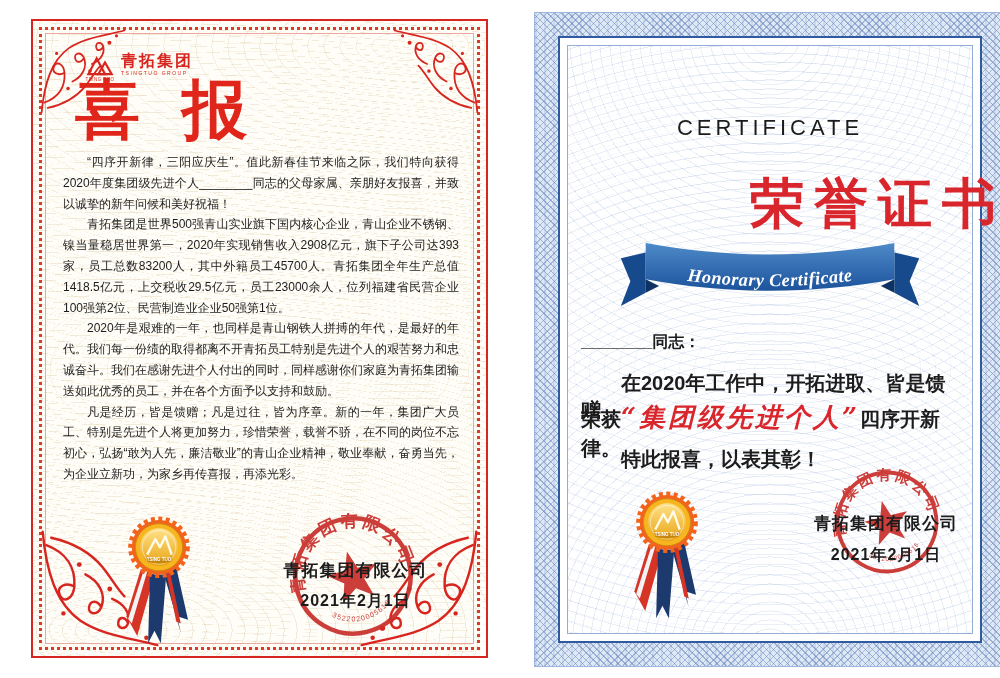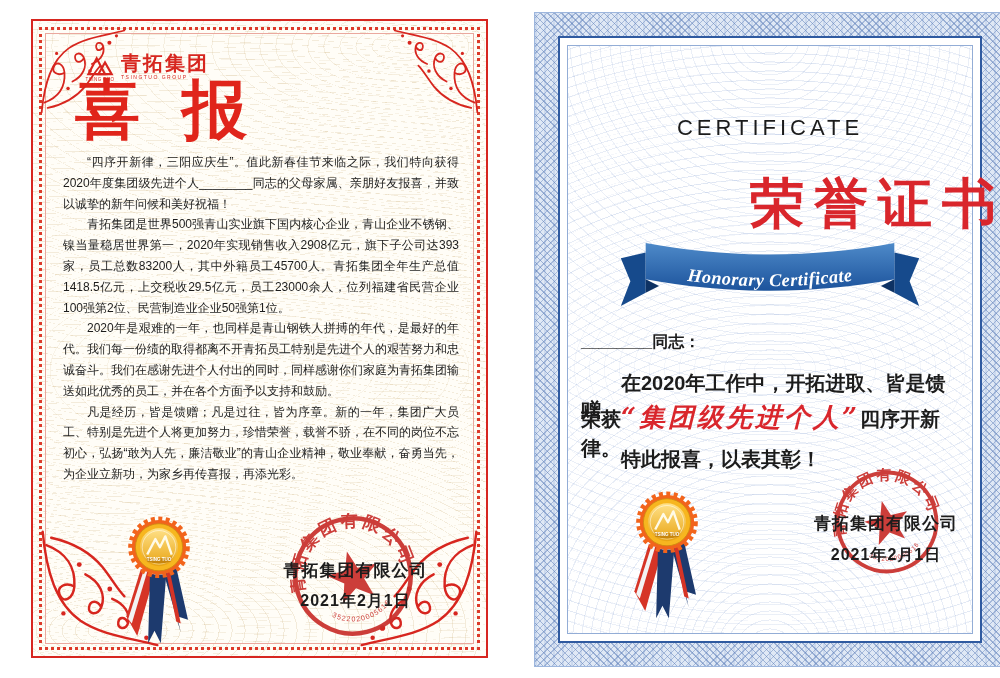--- a/index.html
+++ b/index.html
@@ -23,21 +23,21 @@
   .thin-frame   { position:absolute; inset:12px; border:1px solid #eaa89e; pointer-events:none; }
 
   .fl { position:absolute; width:88px; height:88px; z-index:3; }
   .fl-tl { left:6px;  top:6px; }
   .fl-tr { right:6px; top:6px; transform:scaleX(-1); }
   .fl-bl { left:6px;  bottom:6px; width:122px; height:122px; transform:scaleY(-1); }
   .fl-br { right:6px; bottom:6px; width:122px; height:122px; transform:scale(-1,-1); }
 
   .logo { position:absolute; left:52px; top:32px; display:flex; align-items:flex-start; gap:6px; z-index:4; }
   .logo-txt { display:flex; flex-direction:column; line-height:1; }
-  .logo-cn { font-size:20px; font-weight:700; color:#d7261f; letter-spacing:2px;
+  .logo-cn { font-size:16px; font-weight:700; color:#d7261f; letter-spacing:2px;
              font-family:"DejaVu Serif","Liberation Serif",serif; }
   .logo-en { font-size:5px; color:#d7261f; letter-spacing:1.5px; margin-top:2px; }
   .logo-cap { font-size:4.5px; color:#d7261f; text-align:center; letter-spacing:.5px; }
 
   .xibao-title {
     position:absolute; left:0; right:0; top:54px; text-align:left; z-index:2;
     font-family:"DejaVu Serif","Liberation Serif",serif;
     font-size:65px; font-weight:700; color:#e0251b;
     letter-spacing:42px; text-indent:42px; line-height:1.05;
   }

